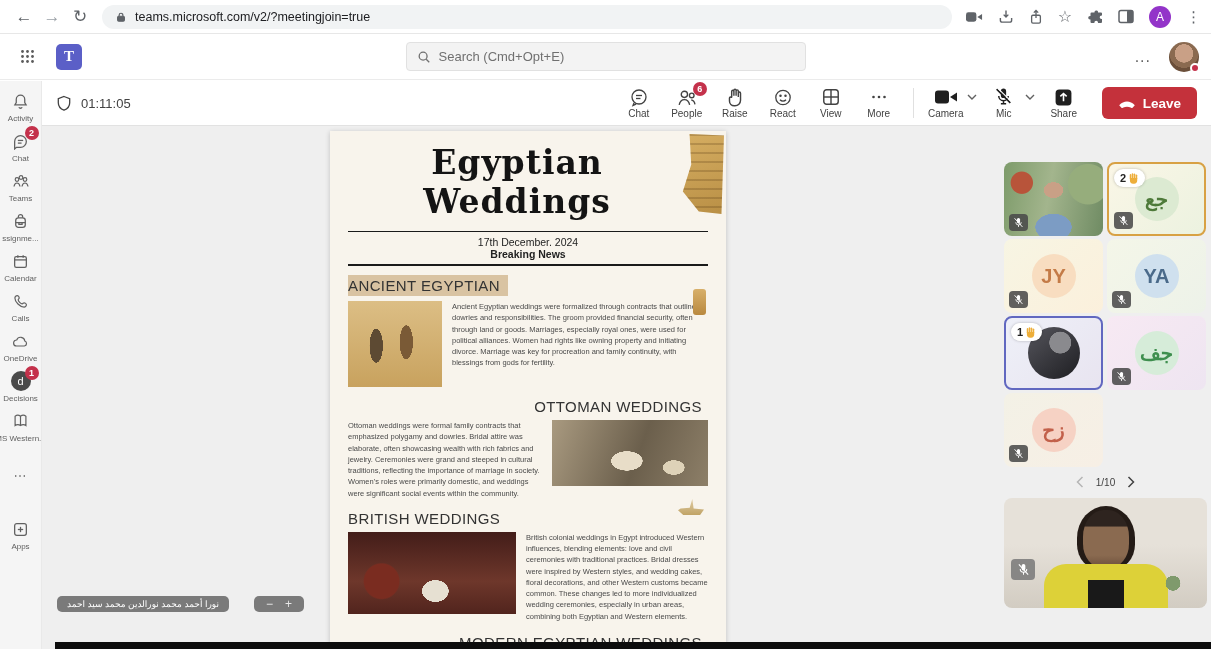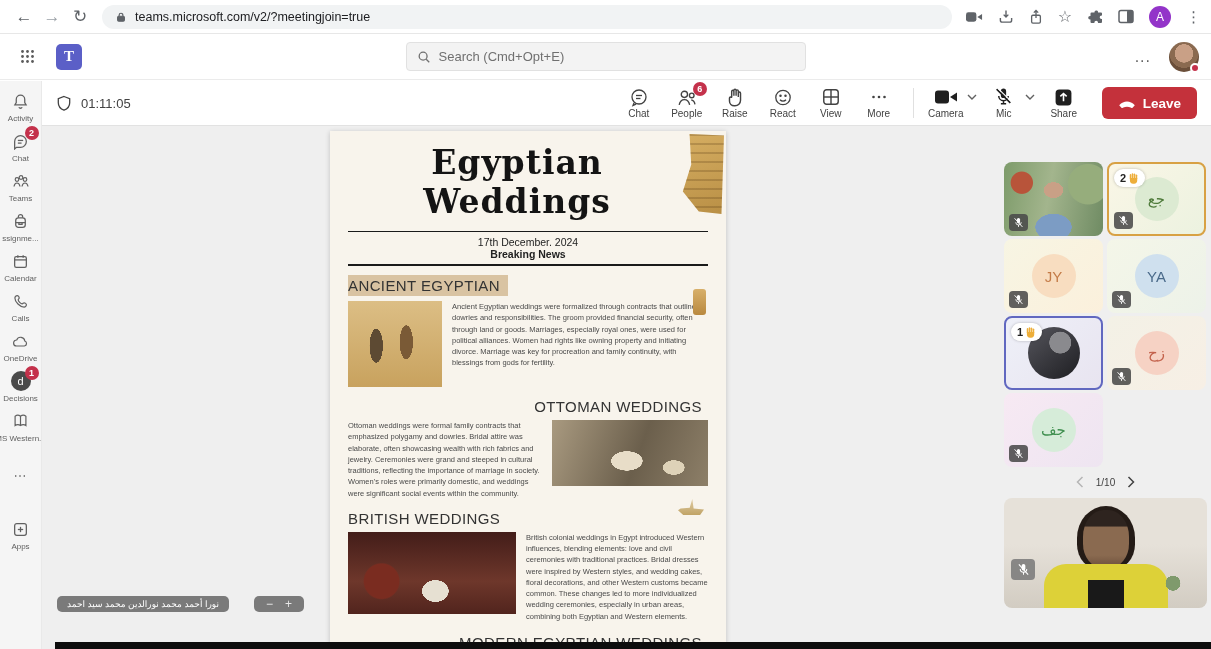--- a/index.html
+++ b/index.html
@@ -126,21 +126,21 @@
   .black-strip { position:absolute; left:13px; right:0; bottom:0; height:7px; background:#0d0d0d; }
 
   
   .people-panel { position:absolute; right:4px; top:36px; width:203px; }
   .tile-grid { display:grid; grid-template-columns:99px 99px; gap:3px 4px; }
   .tile { height:74px; border-radius:8px; position:relative; display:flex; align-items:center;
     justify-content:center; overflow:hidden; }
   .tile.raised-orange { border:2px solid #d8a144; }
   .tile.raised-purple { border:2px solid #6168c0; }
   .avatar-c { width:44px; height:44px; border-radius:50%; display:flex; align-items:center;
-    justify-content:center; font-size:15px; font-weight:normal;text-align:center; }
+    justify-content:center; font-size:20px; font-weight:bold;text-align:center; }
   .t1 { background:
       radial-gradient(circle at 18% 28%, #b8543a 0 11%, transparent 12%),
       radial-gradient(ellipse 16px 13px at 50% 38%, #c9a086 0 60%, transparent 61%),
       radial-gradient(ellipse 30px 22px at 50% 88%, #7c9cc4 0 60%, transparent 61%),
       radial-gradient(circle at 85% 30%, #96ad7c 0 20%, transparent 21%),
       linear-gradient(100deg,#7d9b6a,#a3b58d 45%,#6f8b63); }
   .t2 { background:linear-gradient(135deg,#faf6e6,#ecf2e0); }
   .t2 .avatar-c { background:#dcead2; color:#4e7a3a; }
   .t3 { background:linear-gradient(135deg,#f7f5e3,#fbf0dc); }
   .t3 .avatar-c { background:#f8ddc0; color:#c47b47; }
@@ -610,32 +610,32 @@
                     <rect x="0.6" y="1.4" width="2" height="6.5" rx="1"></rect>
                     <rect x="3.1" y="0.3" width="2" height="7.5" rx="1"></rect>
                     <rect x="5.6" y="0.7" width="2" height="7.5" rx="1"></rect>
                     <rect x="8.1" y="1.8" width="2" height="6.5" rx="1"></rect>
                     <path d="M.8 6.5h9.3v3.2a4 4 0 0 1-4 4h-1.3a4 4 0 0 1-4-4z"></path>
                   </g>
                 </svg>
             </span>
             <span class="photo-c"></span>
           </div>
-          <div class="tile t8">
-            <span class="avatar-c">زح</span>
+          <div class="tile t7">
+            <span class="avatar-c">جف</span>
             <span class="mic-badge">
               <svg width="11" height="12" viewBox="0 0 14 15">
                   <rect x="5" y="1" width="4" height="7" rx="2" fill="#fff"></rect>
                   <path d="M3.5 6.5a3.5 3.5 0 0 0 7 0M7 10v2.5" fill="none" stroke="#fff" stroke-width="1.1"></path>
                   <line x1="2" y1="1.5" x2="12" y2="12.5" stroke="#fff" stroke-width="1.2"></line>
                 </svg>
             </span>
           </div>
-          <div class="tile t7">
-            <span class="avatar-c">جف</span>
+          <div class="tile t8">
+            <span class="avatar-c">زح</span>
             <span class="mic-badge">
               <svg width="11" height="12" viewBox="0 0 14 15">
                   <rect x="5" y="1" width="4" height="7" rx="2" fill="#fff"></rect>
                   <path d="M3.5 6.5a3.5 3.5 0 0 0 7 0M7 10v2.5" fill="none" stroke="#fff" stroke-width="1.1"></path>
                   <line x1="2" y1="1.5" x2="12" y2="12.5" stroke="#fff" stroke-width="1.2"></line>
                 </svg>
             </span>
           </div>
         </div>
 

